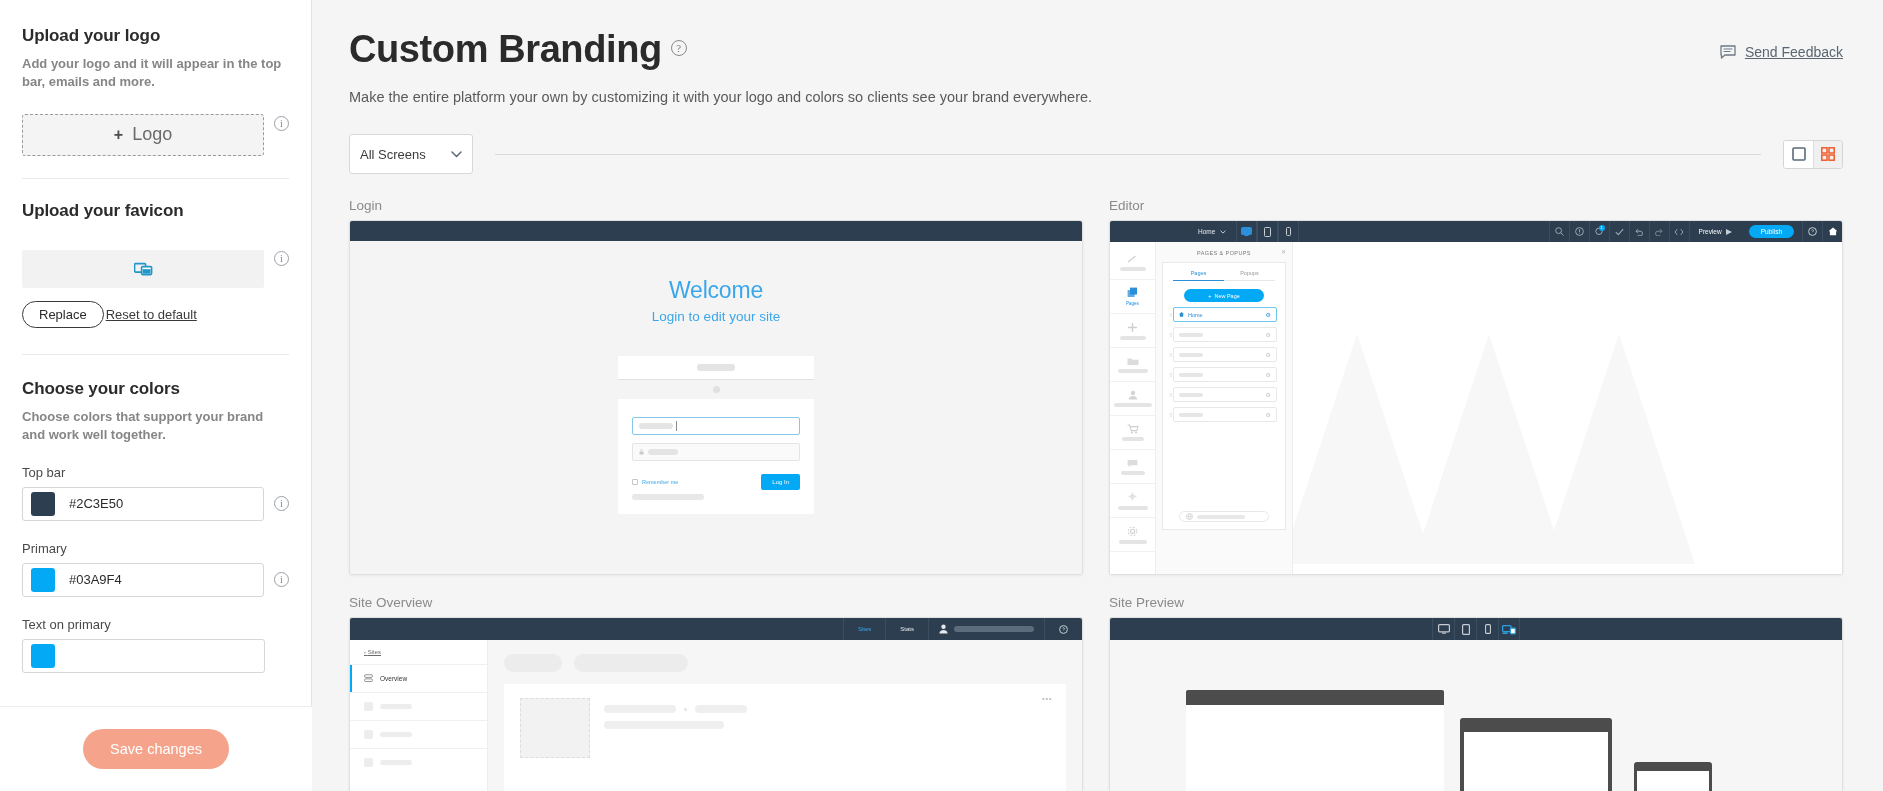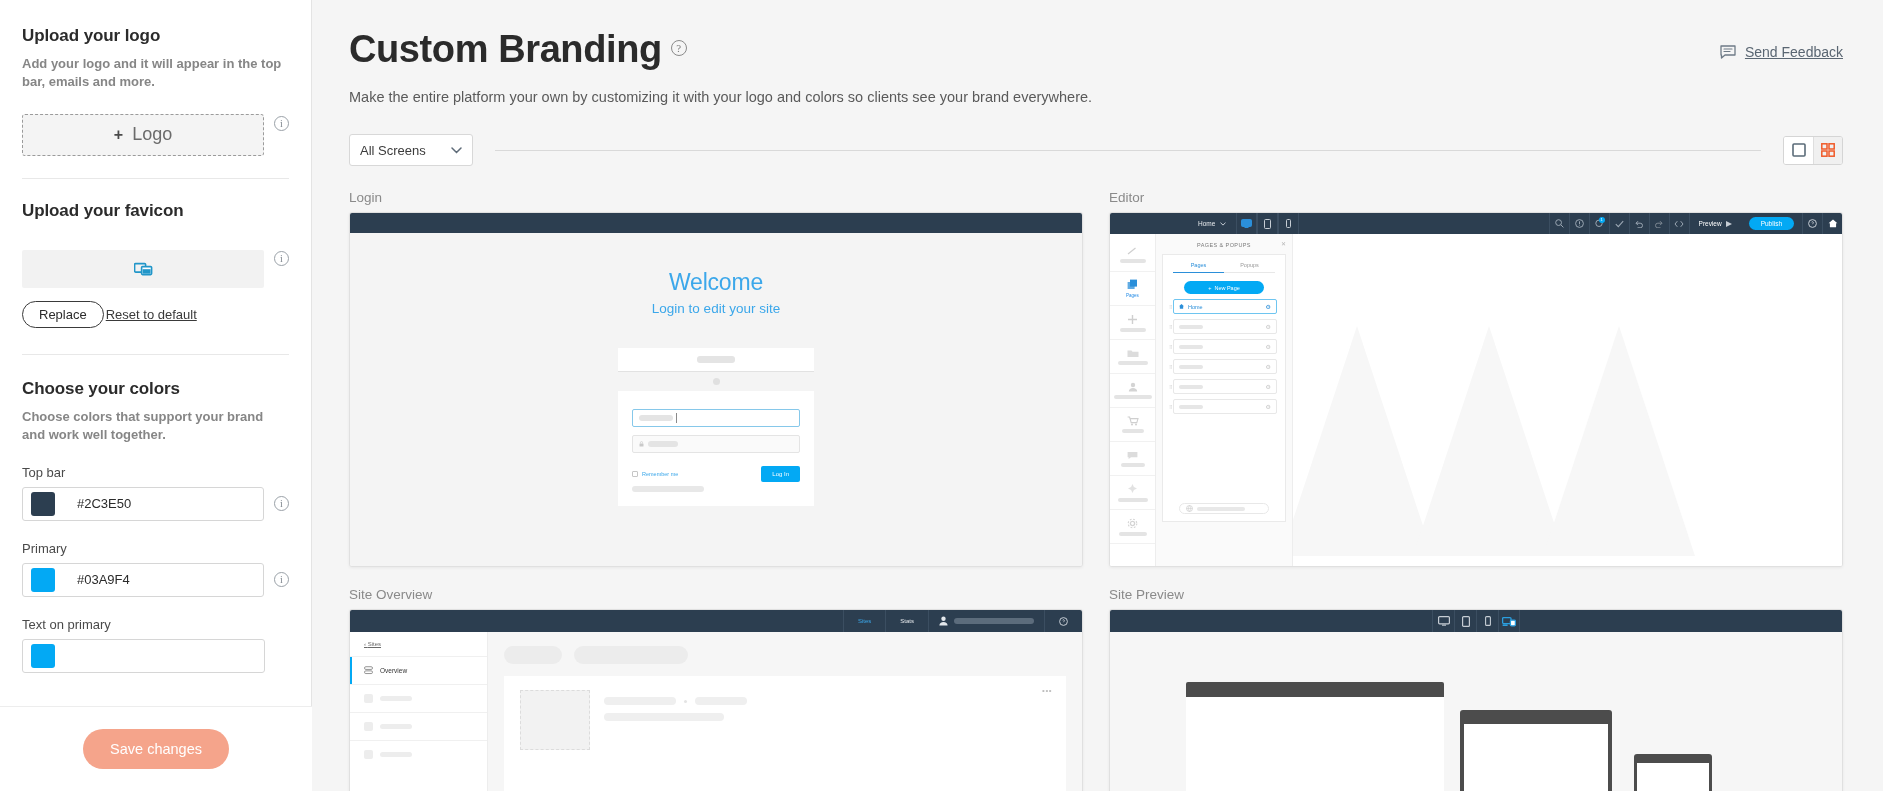--- a/index.html
+++ b/index.html
@@ -65,21 +65,21 @@
   .link-reset {
     font-size: 13px; color: #3A3A3A; text-decoration: underline; cursor: pointer;
   }
 
   .field-label { font-size: 13px; color: #4A4A4A; margin: 20px 0 7px 0; }
   .color-field {
     width: 243px; height: 34px; border: 1px solid #D6D6D6; border-radius: 3px;
     background: #fff; display: flex; align-items: center; padding: 0 0 0 8px;
   }
   .swatch { width: 24px; height: 24px; border-radius: 3px; flex: 0 0 24px; }
-  .hexval { font-size: 13px; color: #2B2B2B; margin-left: 22px; }
+  .hexval { font-size: 13px; color: #2B2B2B; margin-left: 14px; }
 
   .sidebar-footer {
     position: absolute; left: 0; bottom: 0; width: 312px; height: 85px;
     background: #fff; border-top: 1px solid #EDEDED;
     display: flex; align-items: center; justify-content: center;
   }
   .btn-save {
     background: #F5A48B; color: #fff; border: none; border-radius: 22px;
     padding: 12px 27px; font-size: 14.5px; cursor: pointer;
     font-family: "Liberation Sans", sans-serif;
@@ -99,21 +99,21 @@
   }
   .feedback {
     margin-left: auto; display: flex; align-items: center; gap: 9px;
     margin-top: 16px; cursor: pointer;
   }
   .feedback .lbl { font-size: 14px; color: #5A6672; text-decoration: underline; }
   .page-sub { font-size: 14.5px; color: #5A5A5A; margin-top: 18px; }
 
   .toolbar { display: flex; align-items: center; margin-top: 29px; }
   .select {
-    width: 124px; height: 32px; background: #fff; border: 1px solid #D8D8D8;
+    width: 124px; height: 40px; background: #fff; border: 1px solid #D8D8D8;
     border-radius: 3px; display: flex; align-items: center;
     padding: 0 10px; cursor: pointer;
   }
   .select .val { font-size: 13px; color: #3B3B3B; }
   .chev { margin-left: auto; color: #5E6B78; }
   .tb-line { flex: 1; height: 1px; background: #D9D9D9; margin: 0 22px; }
   .vtoggle { display: flex; border: 1px solid #D5D5D5; border-radius: 3px; overflow: hidden; background:#fff; }
   .vbtn {
     width: 29px; height: 27px; display: flex; align-items: center; justify-content: center;
     cursor: pointer; background: #fff;

